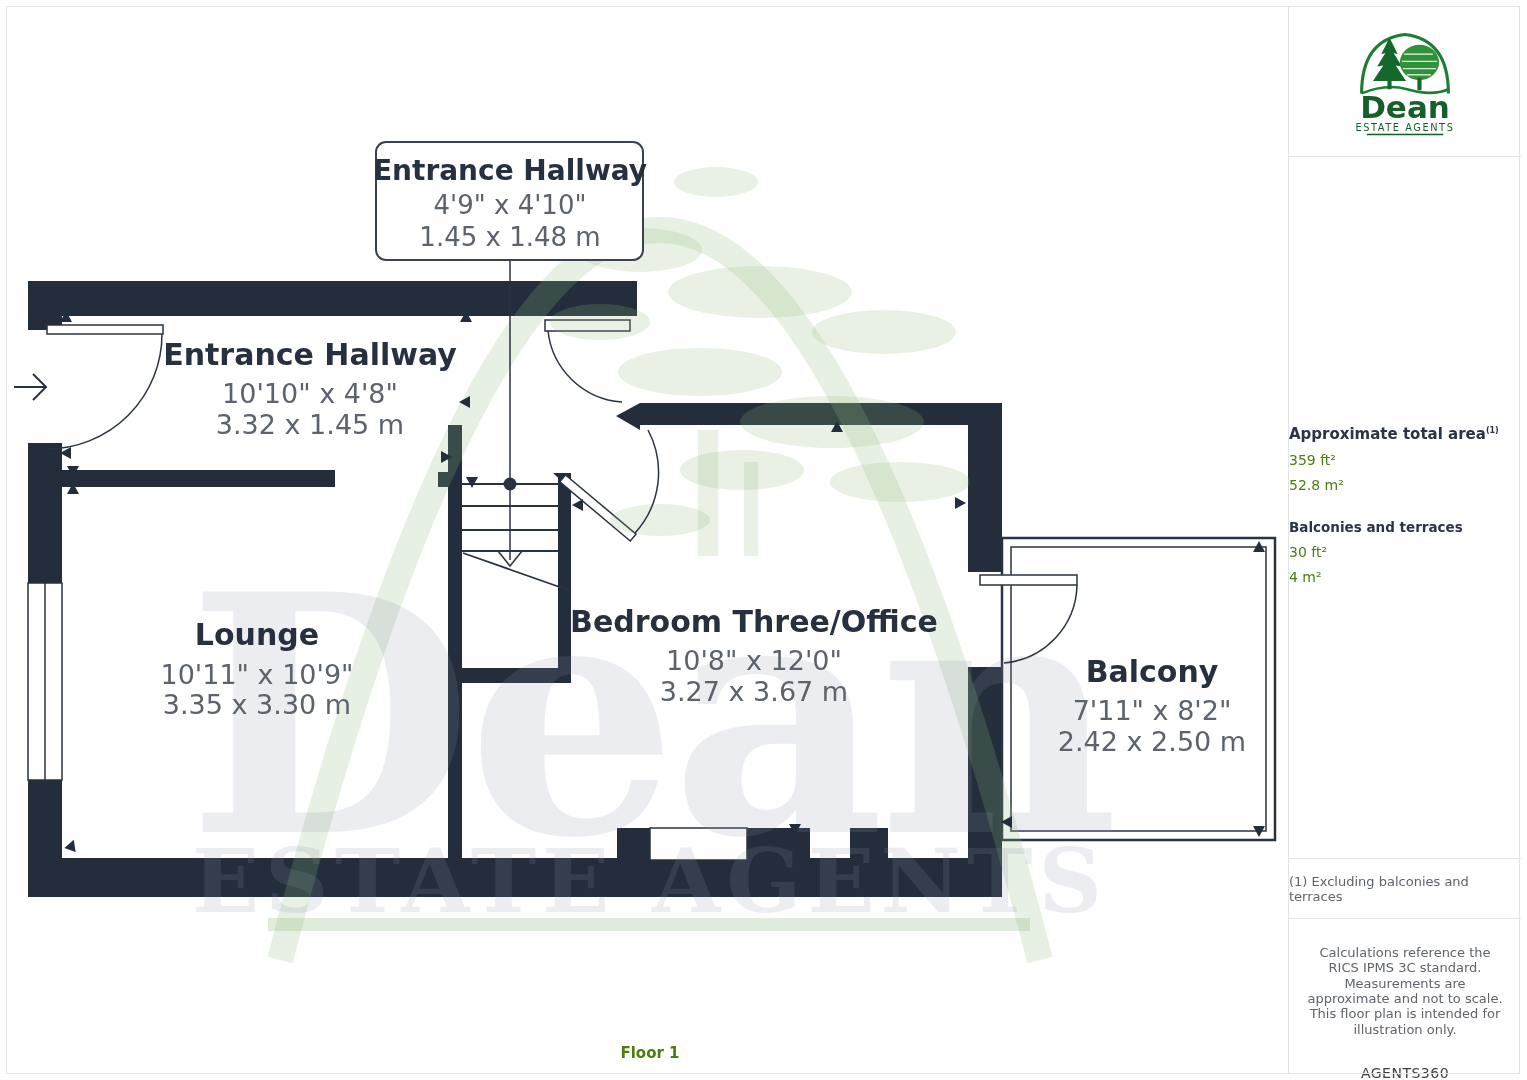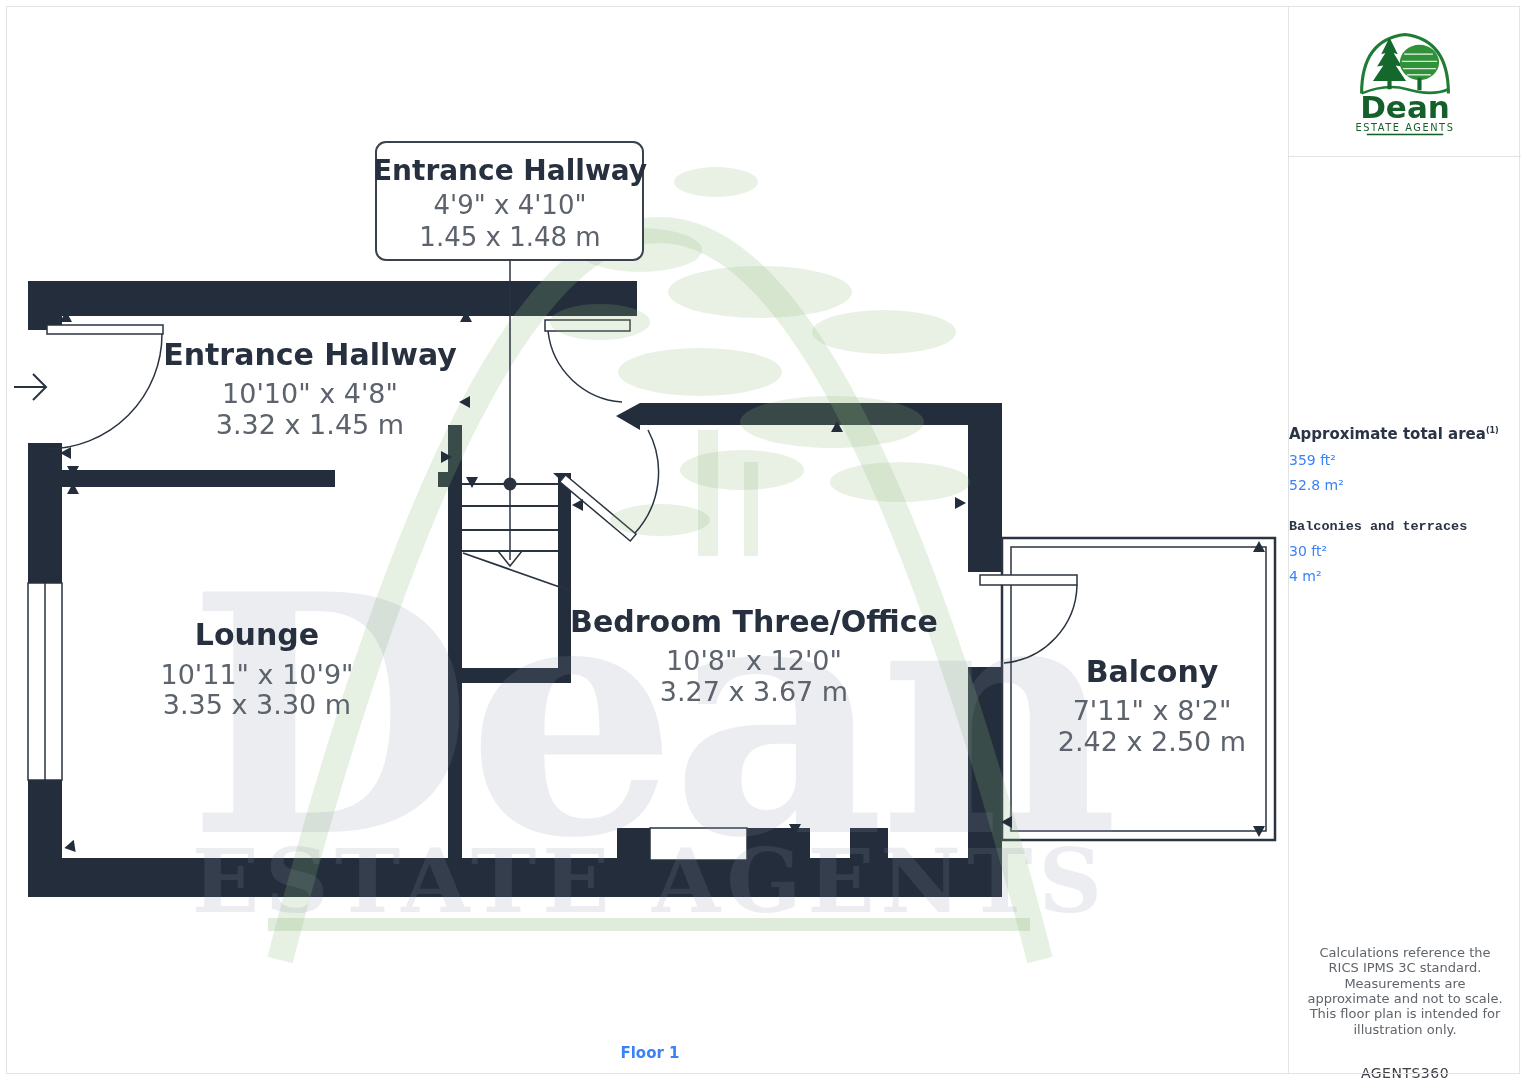--- a/index.html
+++ b/index.html
@@ -5,28 +5,28 @@
   html,body{margin:0;padding:0;background:#fff;}
   body{width:1527px;height:1080px;position:relative;font-family:"DejaVu Sans","Liberation Sans",sans-serif;overflow:hidden;}
   .frame{position:absolute;left:6px;top:6px;right:7px;bottom:6px;border:1px solid #e3e3e3;pointer-events:none;}
   .plan{position:absolute;left:0;top:0;width:1288px;height:1080px;}
   
   .sidebar{position:absolute;left:1288px;top:6px;width:232px;height:1068px;background:#fff;border-left:1px solid #e3e3e3;}
   .logo-box{height:150px;border-bottom:1px solid #e3e3e3;display:flex;align-items:center;justify-content:center;}
   .area-box{margin-top:268px;text-align:left;color:#5c636d;}
   .area-heading{font-size:15px;font-weight:bold;color:#2b3444;}
   .area-heading sup{font-size:8px;}
-  .area-val{font-size:14px;margin-top:9px;color:#3b82f6;}
-  .sub-heading{font-size:13.5px;font-weight:bold;color:#2b3444;margin-top:26px;font-family:Liberation Mono, monospace;}
+  .area-val{font-size:14px;margin-top:9px;color:#4d7c0f;}
+  .sub-heading{font-size:13.5px;font-weight:bold;color:#2b3444;margin-top:26px;}
   .footnote-box{position:absolute;left:0;right:0;top:852px;height:59px;border-top:1px solid #e3e3e3;border-bottom:1px solid #e3e3e3;display:flex;align-items:center;justify-content:center;font-size:13px;color:#5f646b;}
   .disclaimer-box{position:absolute;left:0;right:0;top:911px;bottom:0;text-align:center;color:#5f646b;font-size:13px;line-height:1.18;}
   .disclaimer-box .txt{margin:28px 14px 0 14px;}
   .brand{margin-top:28px;font-size:14px;color:#3c4046;letter-spacing:.5px;}
   .brand b{font-weight:normal;}
-  .floor-label{position:absolute;left:560px;top:1044px;width:180px;text-align:center;font-size:15px;font-weight:bold;color:#3b82f6;}
+  .floor-label{position:absolute;left:560px;top:1044px;width:180px;text-align:center;font-size:15px;font-weight:bold;color:#4d7c0f;}
   text{font-family:"DejaVu Sans","Liberation Sans",sans-serif;}
   .room-name{font-weight:bold;fill:#27303f;}
   .room-dim{fill:#5c636d;}
   .wm-serif{font-family:"DejaVu Serif","Liberation Serif",serif;font-weight:bold;}
 </style>
 </head>
 <body>
 
 <svg class="plan" viewBox="0 0 1288 1080" xmlns="http://www.w3.org/2000/svg">
 
@@ -198,20 +198,21 @@
     <div class="area-heading">
       <span>Approximate total area</span><sup>(1)</sup>
     </div>
     <div class="area-val">359 ft²</div>
     <div class="area-val">52.8 m²</div>
     <div class="sub-heading">Balconies and terraces</div>
     <div class="area-val">30 ft²</div>
     <div class="area-val">4 m²</div>
   </div>
 
+  <div class="footnote-box">(1) Excluding balconies and terraces</div>
 
   <div class="disclaimer-box">
     <div class="txt">Calculations reference the RICS IPMS 3C standard. Measurements are approximate and not to scale. This floor plan is intended for illustration only.</div>
     <div class="brand">
       <span>AGENTS</span><b>360</b>
     </div>
   </div>
 </aside>
 
 <div class="frame"></div>

